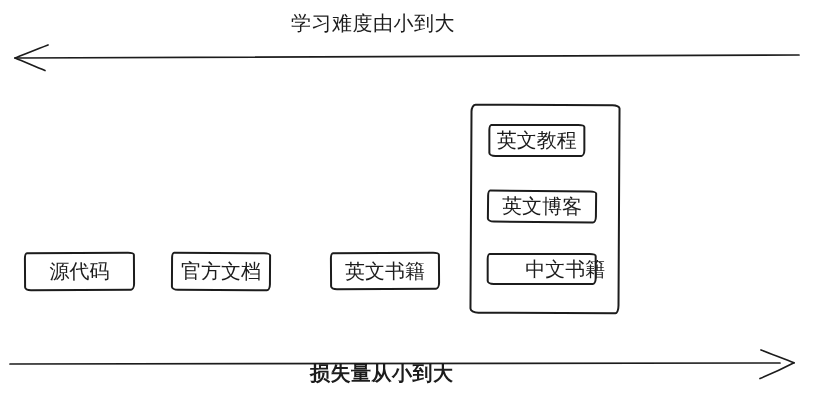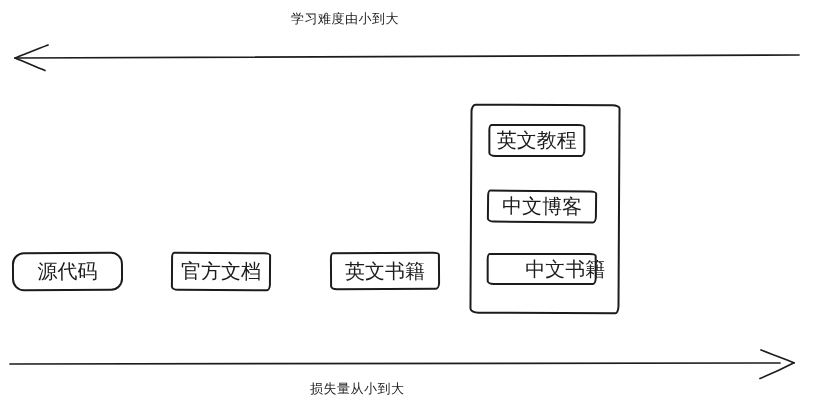--- a/index.html
+++ b/index.html
@@ -11,27 +11,27 @@
   .canvas {
     position: relative;
     width: 813px;
     height: 414px;
     background: #ffffff;
     overflow: hidden;
     color: #1c1c1c;
   }
   .axis-label {
     position: absolute;
-    font-size: 13px;
+    font-size: 20px;
     letter-spacing: 0.5px;
     color: #1c1c1c;
     white-space: nowrap;
   }
   .axis-label.top { left: 291px; top: 10px; }
-  .axis-label.bottom { left: 310px; top: 380px; }
+  .axis-label.bottom { left: 310px; top: 360px; font-weight: bold; }
 
   .sketch-box {
     position: absolute;
     box-sizing: border-box;
     border: 2px solid #1c1c1c;
     background: #ffffff;
     display: flex;
     align-items: center;
     justify-content: center;
     font-size: 20px;
@@ -42,21 +42,21 @@
     position: absolute;
     box-sizing: border-box;
     border: 2px solid #1c1c1c;
     background: #ffffff;
     border-radius: 5px 8px 4px 9px / 8px 4px 9px 5px;
   }
   .r-neg { transform: rotate(-0.35deg); }
   .r-pos { transform: rotate(0.3deg); }
 
   
-  .box-source   { left: 12px;  top: 252px; width: 111px; height: 39px; border-radius: 12px; }
+  .box-source   { left: 24px;  top: 252px; width: 111px; height: 39px; }
   .box-docs     { left: 171px; top: 252px; width: 100px; height: 39px; }
   .box-enbooks  { left: 330px; top: 252px; width: 110px; height: 38px; }
 
   
   .group-1 { left: 470px; top: 104px; width: 150px; height: 210px; }
   .group-1 .item-0 { left: 16px; top: 18px;  width: 97px; height: 33px; }
   .group-1 .item-1 { left: 15px; top: 84px;  width: 110px; height: 33px; }
   .group-1 .item-2 { left: 15px; top: 147px; width: 110px; height: 32px; padding-left: 47px; }
 
   
@@ -103,21 +103,21 @@
   </div>
   <div class="sketch-box box-enbooks r-neg">
     <span>英文书籍</span>
   </div>
 
   <div class="group-box group-1 r-pos">
     <div class="sketch-box item-0 r-neg">
       <span>英文教程</span>
     </div>
     <div class="sketch-box item-1 r-pos">
-      <span>中文博客</span>
+      <span>英文博客</span>
     </div>
     <div class="sketch-box item-2 r-neg">
       <span>中文书籍</span>
     </div>
   </div>
 
 
 </div>
 
 </body></html>

